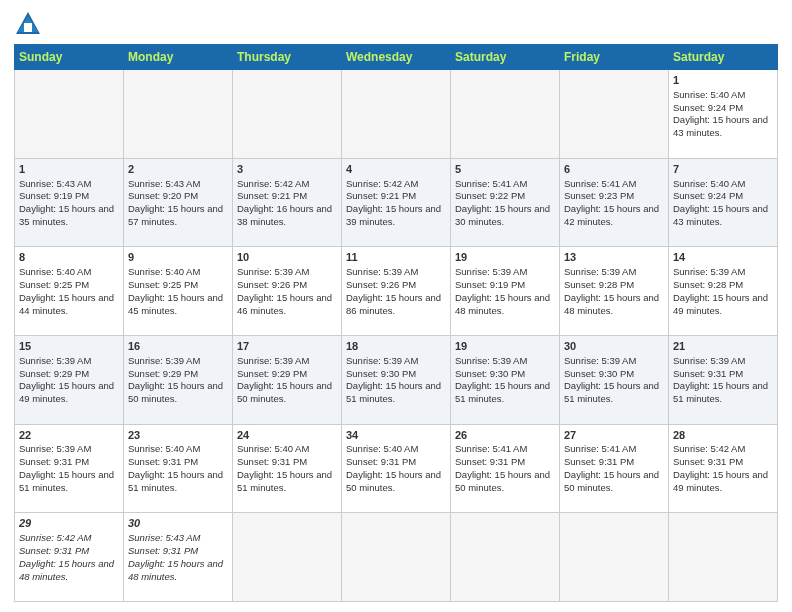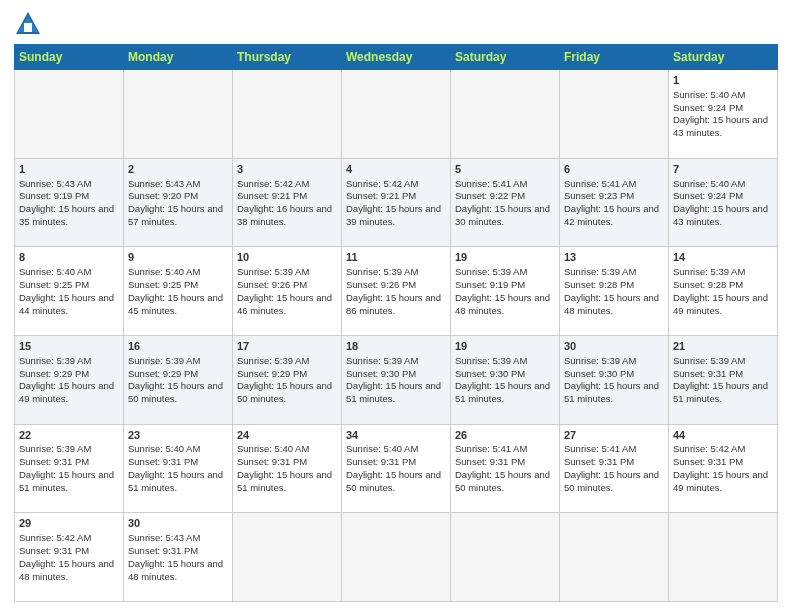--- a/index.html
+++ b/index.html
@@ -98,20 +98,21 @@
       font-size: 11px;
       font-weight: bold;
       display: block;
       margin-bottom: 1px;
     }
     .last-row td {
       background: #f5f5f5 !important;
     }
     .last-row td.has-data {
       background: #fff !important;
+      font-style: italic;
     }
   </style>
 </head>
 <body>
 
 <div class="page">
   <div class="header">
     <div class="logo">
       <svg class="logo-icon" viewBox="0 0 28 28">
         <polygon points="14,2 26,24 2,24" fill="#1a6aab"></polygon>
@@ -178,21 +179,21 @@
           <td><span class="day-num">30</span><span>Sunrise: 5:39 AM</span><br><span>Sunset: 9:30 PM</span><br><span>Daylight: 15 hours and 51 minutes.</span></td>
           <td><span class="day-num">21</span><span>Sunrise: 5:39 AM</span><br><span>Sunset: 9:31 PM</span><br><span>Daylight: 15 hours and 51 minutes.</span></td>
         </tr>
         <tr>
           <td><span class="day-num">22</span><span>Sunrise: 5:39 AM</span><br><span>Sunset: 9:31 PM</span><br><span>Daylight: 15 hours and 51 minutes.</span></td>
           <td><span class="day-num">23</span><span>Sunrise: 5:40 AM</span><br><span>Sunset: 9:31 PM</span><br><span>Daylight: 15 hours and 51 minutes.</span></td>
           <td><span class="day-num">24</span><span>Sunrise: 5:40 AM</span><br><span>Sunset: 9:31 PM</span><br><span>Daylight: 15 hours and 51 minutes.</span></td>
           <td><span class="day-num">34</span><span>Sunrise: 5:40 AM</span><br><span>Sunset: 9:31 PM</span><br><span>Daylight: 15 hours and 50 minutes.</span></td>
           <td><span class="day-num">26</span><span>Sunrise: 5:41 AM</span><br><span>Sunset: 9:31 PM</span><br><span>Daylight: 15 hours and 50 minutes.</span></td>
           <td><span class="day-num">27</span><span>Sunrise: 5:41 AM</span><br><span>Sunset: 9:31 PM</span><br><span>Daylight: 15 hours and 50 minutes.</span></td>
-          <td><span class="day-num">44</span><span>Sunrise: 5:42 AM</span><br><span>Sunset: 9:31 PM</span><br><span>Daylight: 15 hours and 49 minutes.</span></td>
+          <td><span class="day-num">28</span><span>Sunrise: 5:42 AM</span><br><span>Sunset: 9:31 PM</span><br><span>Daylight: 15 hours and 49 minutes.</span></td>
         </tr>
         <tr class="last-row">
           <td class="has-data"><span class="day-num">29</span><span>Sunrise: 5:42 AM</span><br><span>Sunset: 9:31 PM</span><br><span>Daylight: 15 hours and 48 minutes.</span></td>
           <td class="has-data"><span class="day-num">30</span><span>Sunrise: 5:43 AM</span><br><span>Sunset: 9:31 PM</span><br><span>Daylight: 15 hours and 48 minutes.</span></td>
           <td class="empty"></td>
           <td class="empty"></td>
           <td class="empty"></td>
           <td class="empty"></td>
           <td class="empty"></td>
         </tr>

